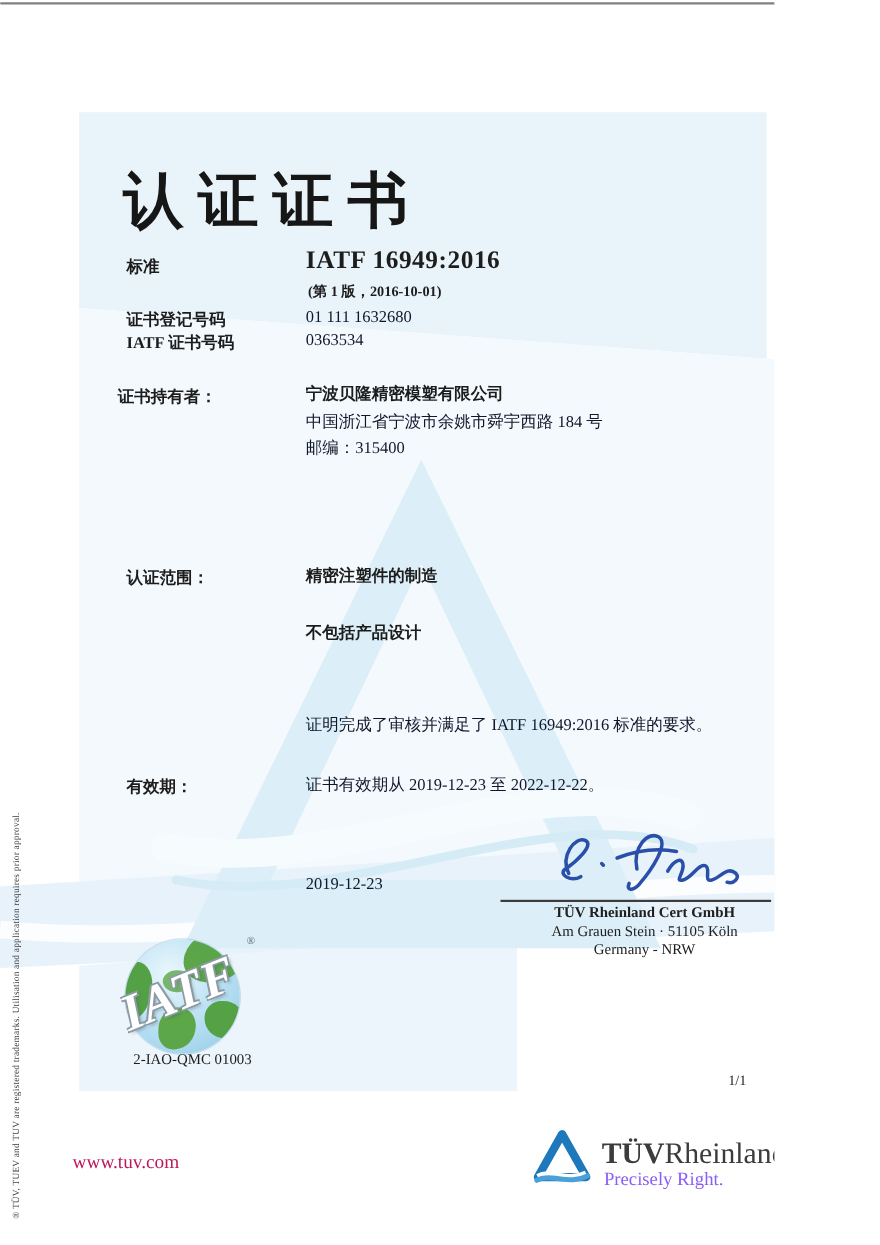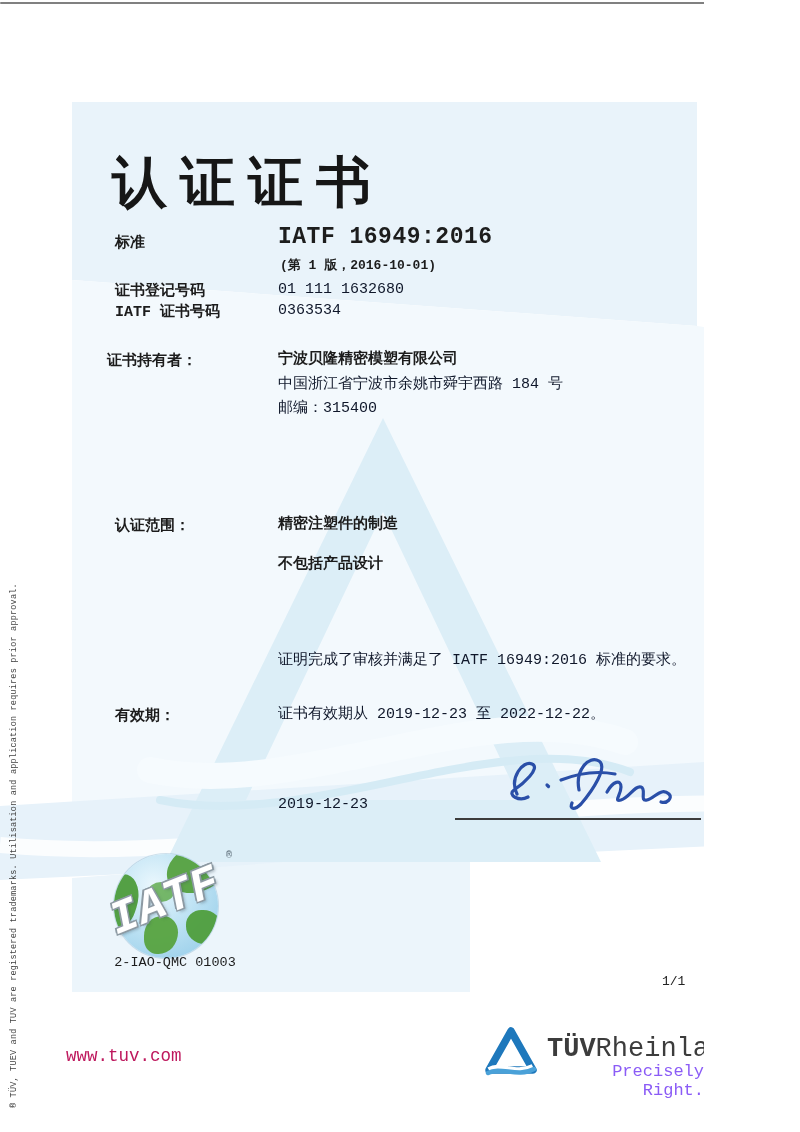--- a/index.html
+++ b/index.html
@@ -1,19 +1,19 @@
 <!DOCTYPE html>
 <html><head>
 <meta charset="utf-8">
 <style>
   html,body{margin:0;padding:0;background:#ffffff;}
   .page{
     position:relative;width:704px;height:1132px;overflow:hidden;
     background:#ffffff;color:#1d1d1d;
-    font-family:Liberation Mono, monospace;
+    font-family:Liberation Serif, serif;
   }
   .bg{position:absolute;left:0;top:0;width:800px;height:1132px;}
   .scanline{position:absolute;left:0;top:2px;width:770px;height:2px;background:#4a4a4a;opacity:.7;border-radius:2px;}
   .abs{position:absolute;white-space:nowrap;}
   .lbl{font-size:15px;font-weight:700;color:#1c1c1c;}
   .val{font-size:15px;font-weight:400;color:#0f172a;}
   .valb{font-size:15px;font-weight:700;color:#1c1c1c;}
   .title{font-size:55px;font-weight:700;letter-spacing:13px;color:#161616;}
   .stdname{font-size:23px;font-weight:700;letter-spacing:.5px;}
   .stded{font-size:13px;font-weight:700;}
@@ -79,40 +79,45 @@
   <div class="abs lbl" style="left:115px;top:302px;">IATF 证书号码</div>
   <div class="abs val" style="left:278px;top:302px;">0363534</div>
 
   <div class="abs lbl" style="left:107px;top:351px;">证书持有者：</div>
   <div class="abs valb" style="left:278px;top:349px;">宁波贝隆精密模塑有限公司</div>
   <div class="abs val" style="left:278px;top:374px;">中国浙江省宁波市余姚市舜宇西路 184 号</div>
   <div class="abs val" style="left:278px;top:398px;">邮编：315400</div>
 
   <div class="abs lbl" style="left:115px;top:516px;">认证范围：</div>
   <div class="abs valb" style="left:278px;top:514px;">精密注塑件的制造</div>
-  <div class="abs valb" style="left:278px;top:554px;">不包括产品设计</div>
+  <div class="abs valb" style="left:278px;top:566px;">不包括产品设计</div>
 
   <div class="abs val" style="left:278px;top:650px;">证明完成了审核并满足了 IATF 16949:2016 标准的要求。</div>
 
   <div class="abs lbl" style="left:115px;top:706px;">有效期：</div>
   <div class="abs val" style="left:278px;top:704px;">证书有效期从 2019-12-23 至 2022-12-22。</div>
 
   <div class="abs val" style="left:278px;top:796px;">2019-12-23</div>
 
   <svg class="abs" style="left:495px;top:752px;" width="185" height="66" viewBox="0 0 185 66">
     <g stroke="#2a4fa8" stroke-width="3.2" fill="none" stroke-linecap="round">
       <path d="M22,42 C14,26 28,8 37,12 C46,16 28,32 19,38 C12,43 24,50 33,45"></path>
       <path d="M52,33 l1.5,1.5"></path>
       <path d="M66,28 C84,21 104,19 120,22"></path>
       <path d="M84,38 C80,18 94,3 104,9 C113,15 98,38 86,52 C80,58 74,58 77,51"></path>
       <path d="M112,40 C118,29 126,27 126,35 C126,43 118,50 126,48 C134,46 140,33 146,35 C152,37 144,50 152,48 C160,46 166,35 174,42 C178,46 172,52 166,50"></path>
     </g>
   </svg>
   <div class="sigline"></div>
 
+  <div class="issuer">
+    <div class="l1">TÜV Rheinland Cert GmbH</div>
+    <div>Am Grauen Stein · 51105 Köln</div>
+    <div>Germany - NRW</div>
+  </div>
 
   <div class="globe">
     <div class="sphere">
       <div class="blob b1"></div>
       <div class="blob b2"></div>
       <div class="blob b3"></div>
       <div class="blob b4"></div>
       <div class="blob b5"></div>
     </div>
     <div class="iatf-word">IATF</div>

